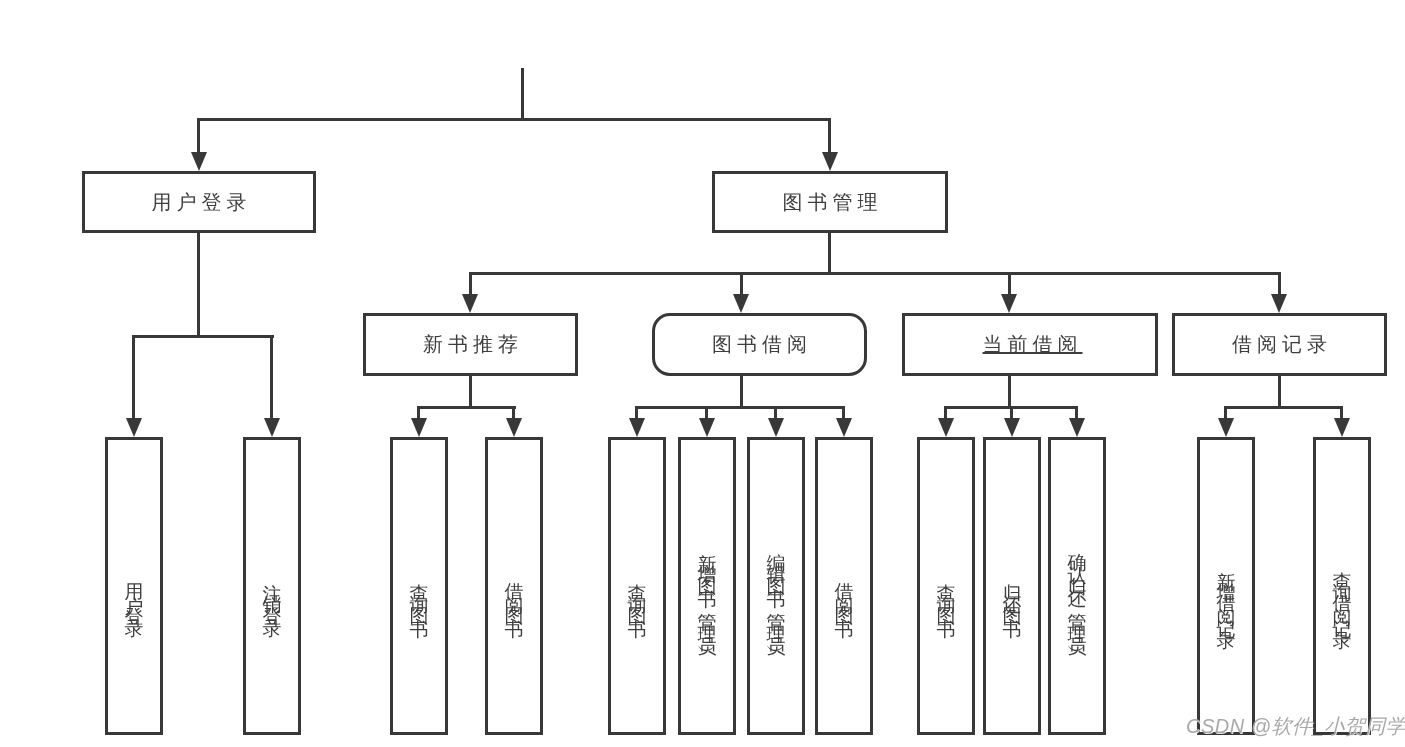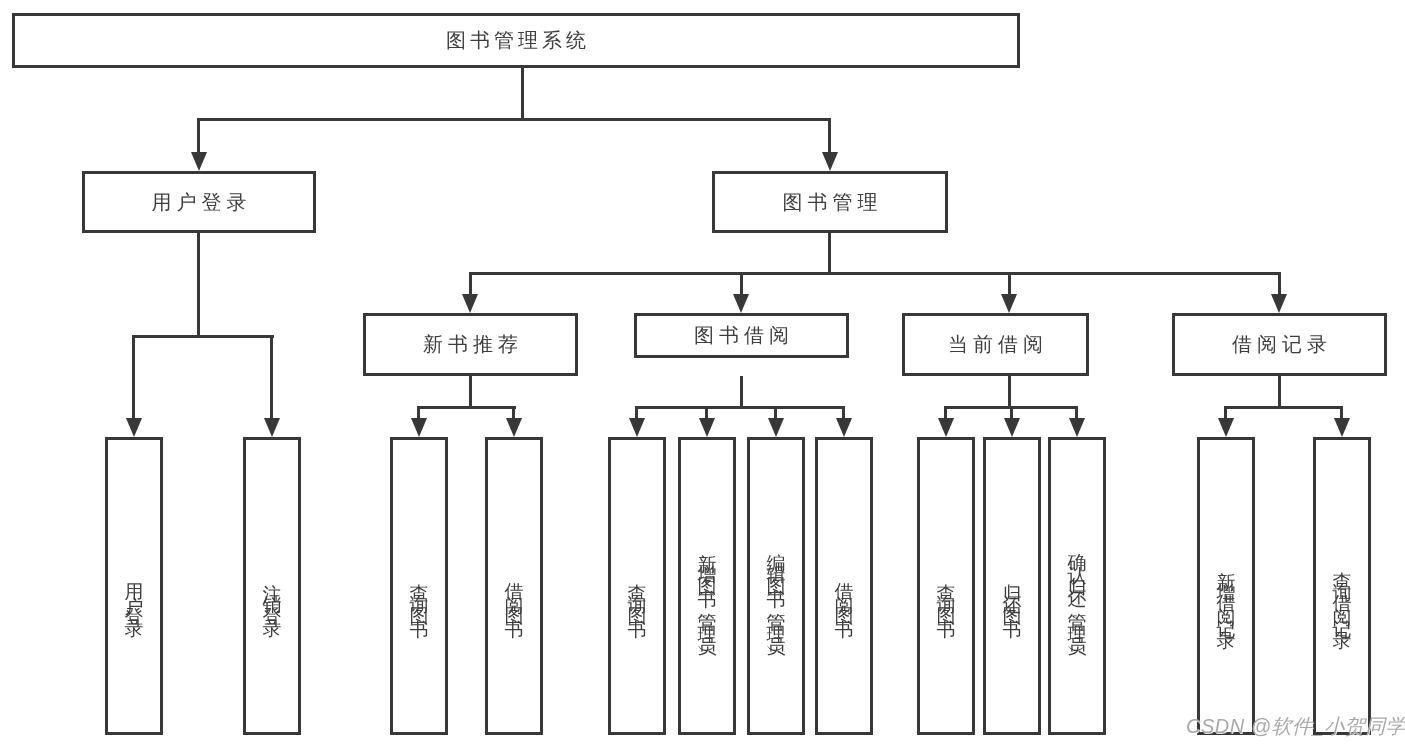--- a/index.html
+++ b/index.html
@@ -67,23 +67,20 @@
     white-space: nowrap;
     z-index: 10;
     font-style: italic;
   }
 </style>
 </head>
 <body>
 
 <div class="canvas">
 
-  <div class="box root" style="left:12px; top:13px; width:1008px; height:55px;">
-    <span class="hlabel">图书管理系统</span>
-  </div>
 
   <div class="vl" style="left:521px; top:68px; height:50px;"></div>
   <div class="hl" style="left:197px; top:118px; width:634px;"></div>
   <div class="vl" style="left:197px; top:118px; height:34px;"></div>
   <div class="ah" style="left:191px; top:152px;"></div>
   <div class="vl" style="left:828px; top:118px; height:34px;"></div>
   <div class="ah" style="left:822px; top:152px;"></div>
 
   <div class="box" style="left:82px; top:171px; width:234px; height:62px;">
     <span class="hlabel">用户登录</span>
@@ -106,24 +103,24 @@
   <div class="vl" style="left:740px; top:272px; height:22px;"></div>
   <div class="ah" style="left:733px; top:294px;"></div>
   <div class="vl" style="left:1008px; top:272px; height:22px;"></div>
   <div class="ah" style="left:1001px; top:294px;"></div>
   <div class="vl" style="left:1278px; top:272px; height:22px;"></div>
   <div class="ah" style="left:1271px; top:294px;"></div>
 
   <div class="box" style="left:363px; top:313px; width:215px; height:63px;text-align:center;">
     <span class="hlabel">新书推荐</span>
   </div>
-  <div class="box" style="left:634px; top:313px; width:215px; height:45px;">
+  <div class="box" style="left:652px; top:313px; width:215px; height:63px;border-radius:18px;">
     <span class="hlabel">图书借阅</span>
   </div>
-  <div class="box" style="left:902px; top:313px; width:187px; height:63px;">
+  <div class="box" style="left:902px; top:313px; width:256px; height:63px;text-decoration:underline;">
     <span class="hlabel">当前借阅</span>
   </div>
   <div class="box" style="left:1172px; top:313px; width:215px; height:63px;">
     <span class="hlabel">借阅记录</span>
   </div>
 
   <div class="vl" style="left:469px; top:376px; height:30px;"></div>
   <div class="hl" style="left:417px; top:406px; width:99px;"></div>
   <div class="vl" style="left:417px; top:406px; height:12px;"></div>
   <div class="ah" style="left:411px; top:418px;"></div>

